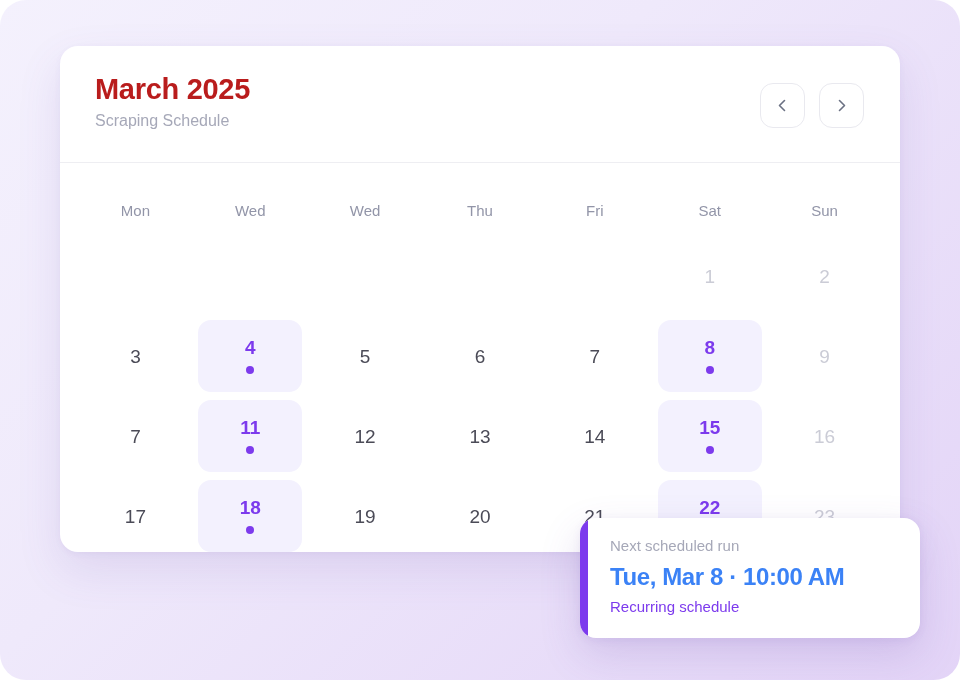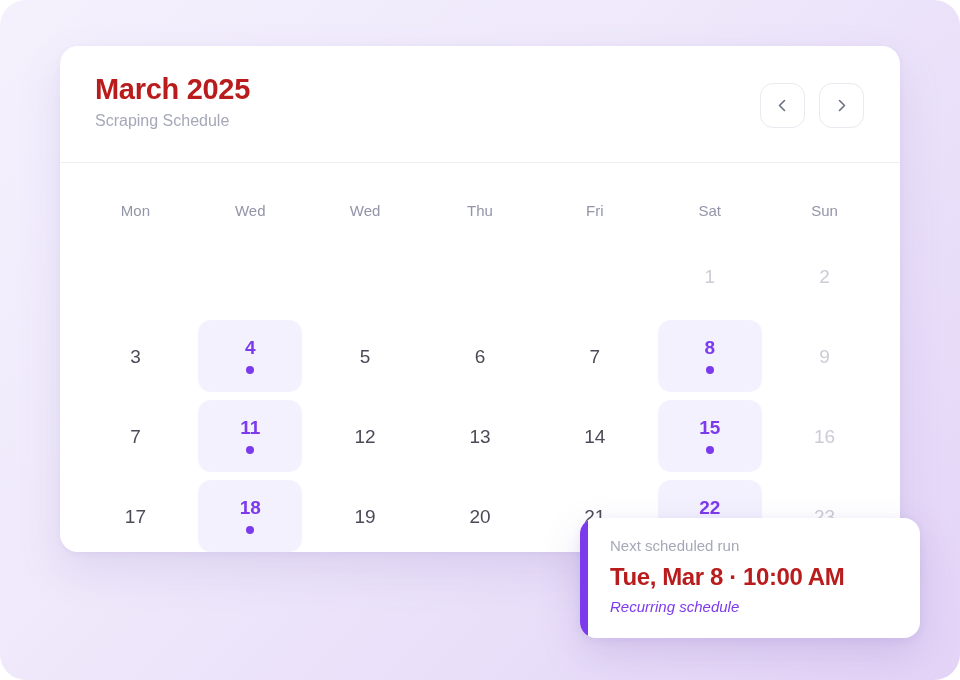--- a/index.html
+++ b/index.html
@@ -173,33 +173,32 @@
     box-sizing: border-box;
   }
   #tooltip-label {
     font-size: 15px;
     color: #a6a8b8;
     line-height: 1.1;
   }
   #tooltip-value {
     font-size: 24px;
     font-weight: bold;
-    color: #b91c1c;
+    color: #3b82f6;
     letter-spacing: -0.4px;
     line-height: 1.1;
     margin-top: 9px;
   }
   #tooltip-link {
     font-size: 15px;
     color: #7c3aed;
     line-height: 1.1;
     margin-top: 9px;
     cursor: pointer;
     display: inline-block;
-    font-style: italic;
   }
 </style>
 </head>
 <body>
 
 <div id="stage">
 
   <div id="calendar-card">
 
     <div id="calendar-header">

